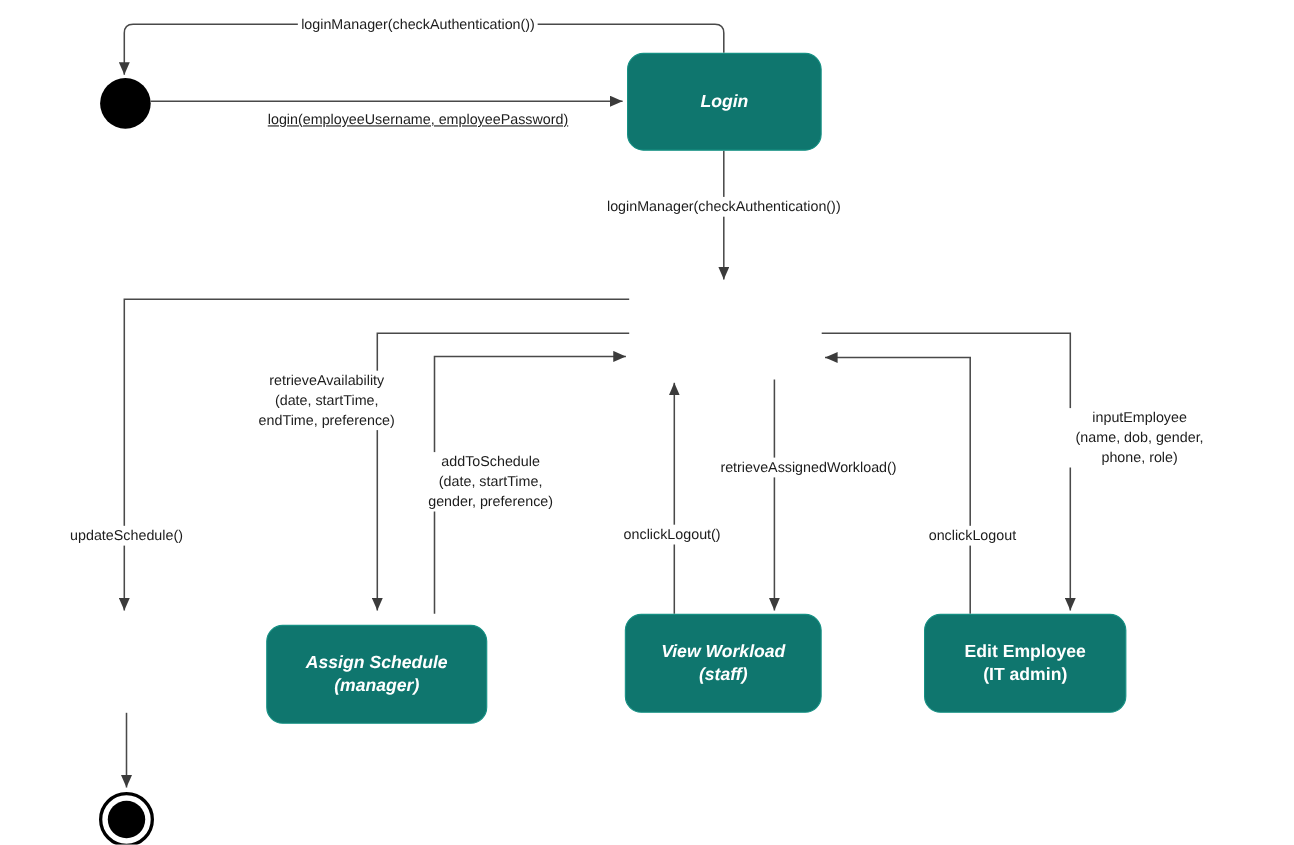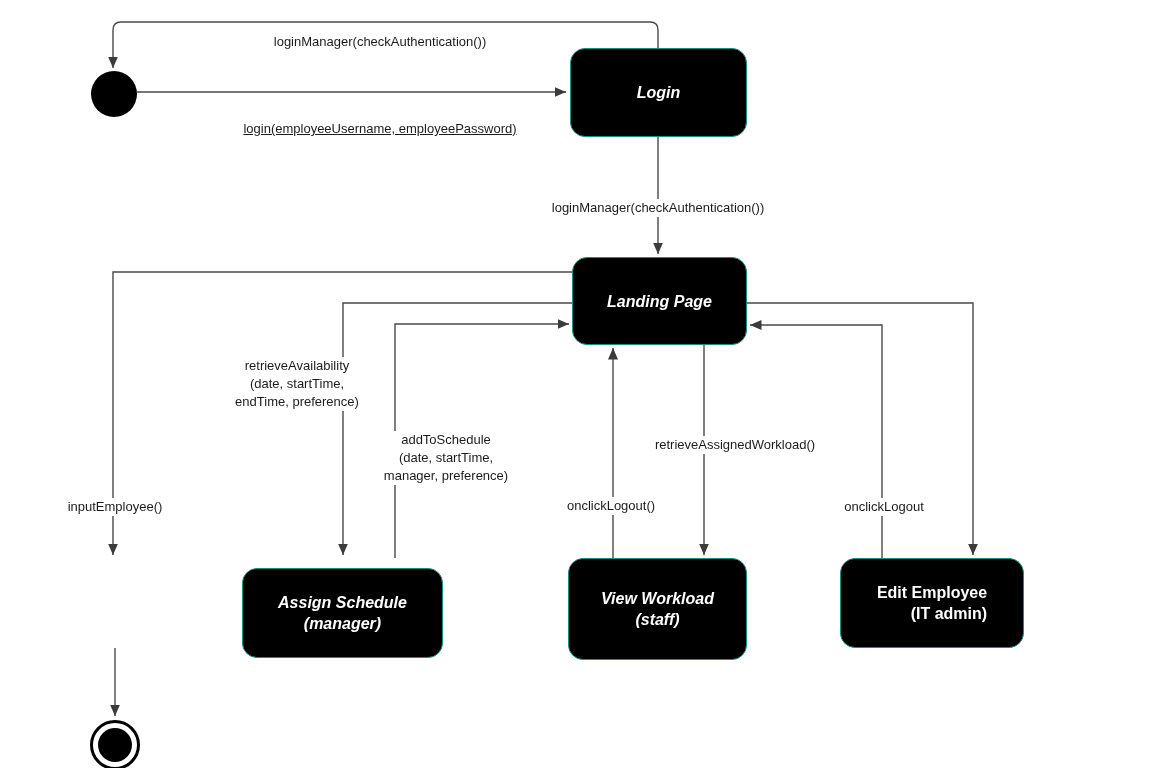--- a/index.html
+++ b/index.html
@@ -3,39 +3,39 @@
 <meta charset="utf-8">
 <style>
   html,body{margin:0;padding:0;background:#ffffff;}
   .canvas{
     position:relative;width:1176px;height:768px;background:#ffffff;overflow:hidden;
     font-family:"Liberation Sans", sans-serif;
   }
   .edges{position:absolute;left:0;top:0;width:1176px;height:768px;}
   .state{
     position:absolute;display:flex;align-items:center;justify-content:center;
-    background:#000000;border:1px solid #169184;border-radius:15px;
+    background:#0f766e;border:1px solid #169184;border-radius:15px;
     color:#ffffff;font-size:16px;font-weight:bold;font-style:italic;
     text-align:center;white-space:pre-line;line-height:21px;
     box-sizing:border-box;
   }
-  .state.roman{font-style:normal;text-align:right;}
+  .state.roman{font-style:normal;}
   .initial{
     position:absolute;width:46px;height:46px;border-radius:50%;background:#000000;
   }
   .final{
     position:absolute;width:50px;height:50px;border-radius:50%;
     border:3px solid #000000;box-sizing:border-box;
     display:flex;align-items:center;justify-content:center;background:#ffffff;
   }
   .final-inner{width:34px;height:34px;border-radius:50%;background:#000000;}
   .elabel{
     position:absolute;transform:translate(-50%,-50%);
     background:#ffffff;color:#1c1c1c;font-size:13px;line-height:18px;
-    text-align:center;white-space:pre-line;padding:0 3px;margin-top:20px;
+    text-align:center;white-space:pre-line;padding:0 3px;
   }
 </style>
 </head>
 <body>
 
 <div class="canvas">
 
   <svg class="edges" viewBox="0 0 1176 768" xmlns="http://www.w3.org/2000/svg">
     <defs>
       <marker id="arrow" markerUnits="userSpaceOnUse" markerWidth="12" markerHeight="10" refX="11.5" refY="5" orient="auto">
@@ -54,52 +54,53 @@
       <path d="M 882 558 L 882 325 L 750 325" marker-end="url(#arrow)"></path>
       <path d="M 747 303 L 973 303 L 973 555" marker-end="url(#arrow)"></path>
       <path d="M 115 648 L 115 716" marker-end="url(#arrow)"></path>
     </g>
   </svg>
 
   <div class="initial" style="left:91px;top:71px;"></div>
 
   <div class="state" style="left:570px;top:48px;width:177px;height:89px;">Login</div>
 
-  <div class="state" style="left:572px;top:257px;width:175px;height:88px;">Landing Page</div>
 
 
   <div class="state" style="left:242px;top:568px;width:201px;height:90px;">Assign Schedule
 (manager)</div>
 
-  <div class="state" style="left:568px;top:558px;width:179px;height:102px;">View Workload
+  <div class="state" style="left:568px;top:558px;width:179px;height:90px;">View Workload
 (staff)</div>
 
   <div class="state roman" style="left:840px;top:558px;width:184px;height:90px;">Edit Employee
 (IT admin)</div>
 
   <div class="final" style="left:90px;top:720px;">
     <div class="final-inner"></div>
   </div>
 
   <div class="elabel" style="left:380px;top:22px;">loginManager(checkAuthentication())</div>
 
   <div class="elabel" style="left:380px;top:109px;text-decoration:underline;">login(employeeUsername, employeePassword)</div>
 
   <div class="elabel" style="left:658px;top:188px;">loginManager(checkAuthentication())</div>
 
-  <div class="elabel" style="left:115px;top:487px;">inputEmployee()</div>
+  <div class="elabel" style="left:115px;top:487px;">updateSchedule()</div>
 
   <div class="elabel" style="left:297px;top:364px;">retrieveAvailability
 (date, startTime,
 endTime, preference)</div>
 
   <div class="elabel" style="left:446px;top:438px;">addToSchedule
 (date, startTime,
-manager, preference)</div>
+gender, preference)</div>
 
   <div class="elabel" style="left:611px;top:486px;">onclickLogout()</div>
 
   <div class="elabel" style="left:735px;top:425px;">retrieveAssignedWorkload()</div>
 
   <div class="elabel" style="left:884px;top:487px;">onclickLogout</div>
 
+  <div class="elabel" style="left:1036px;top:398px;">inputEmployee
+(name, dob, gender, phone, role)</div>
 
 </div>
 
 </body></html>

